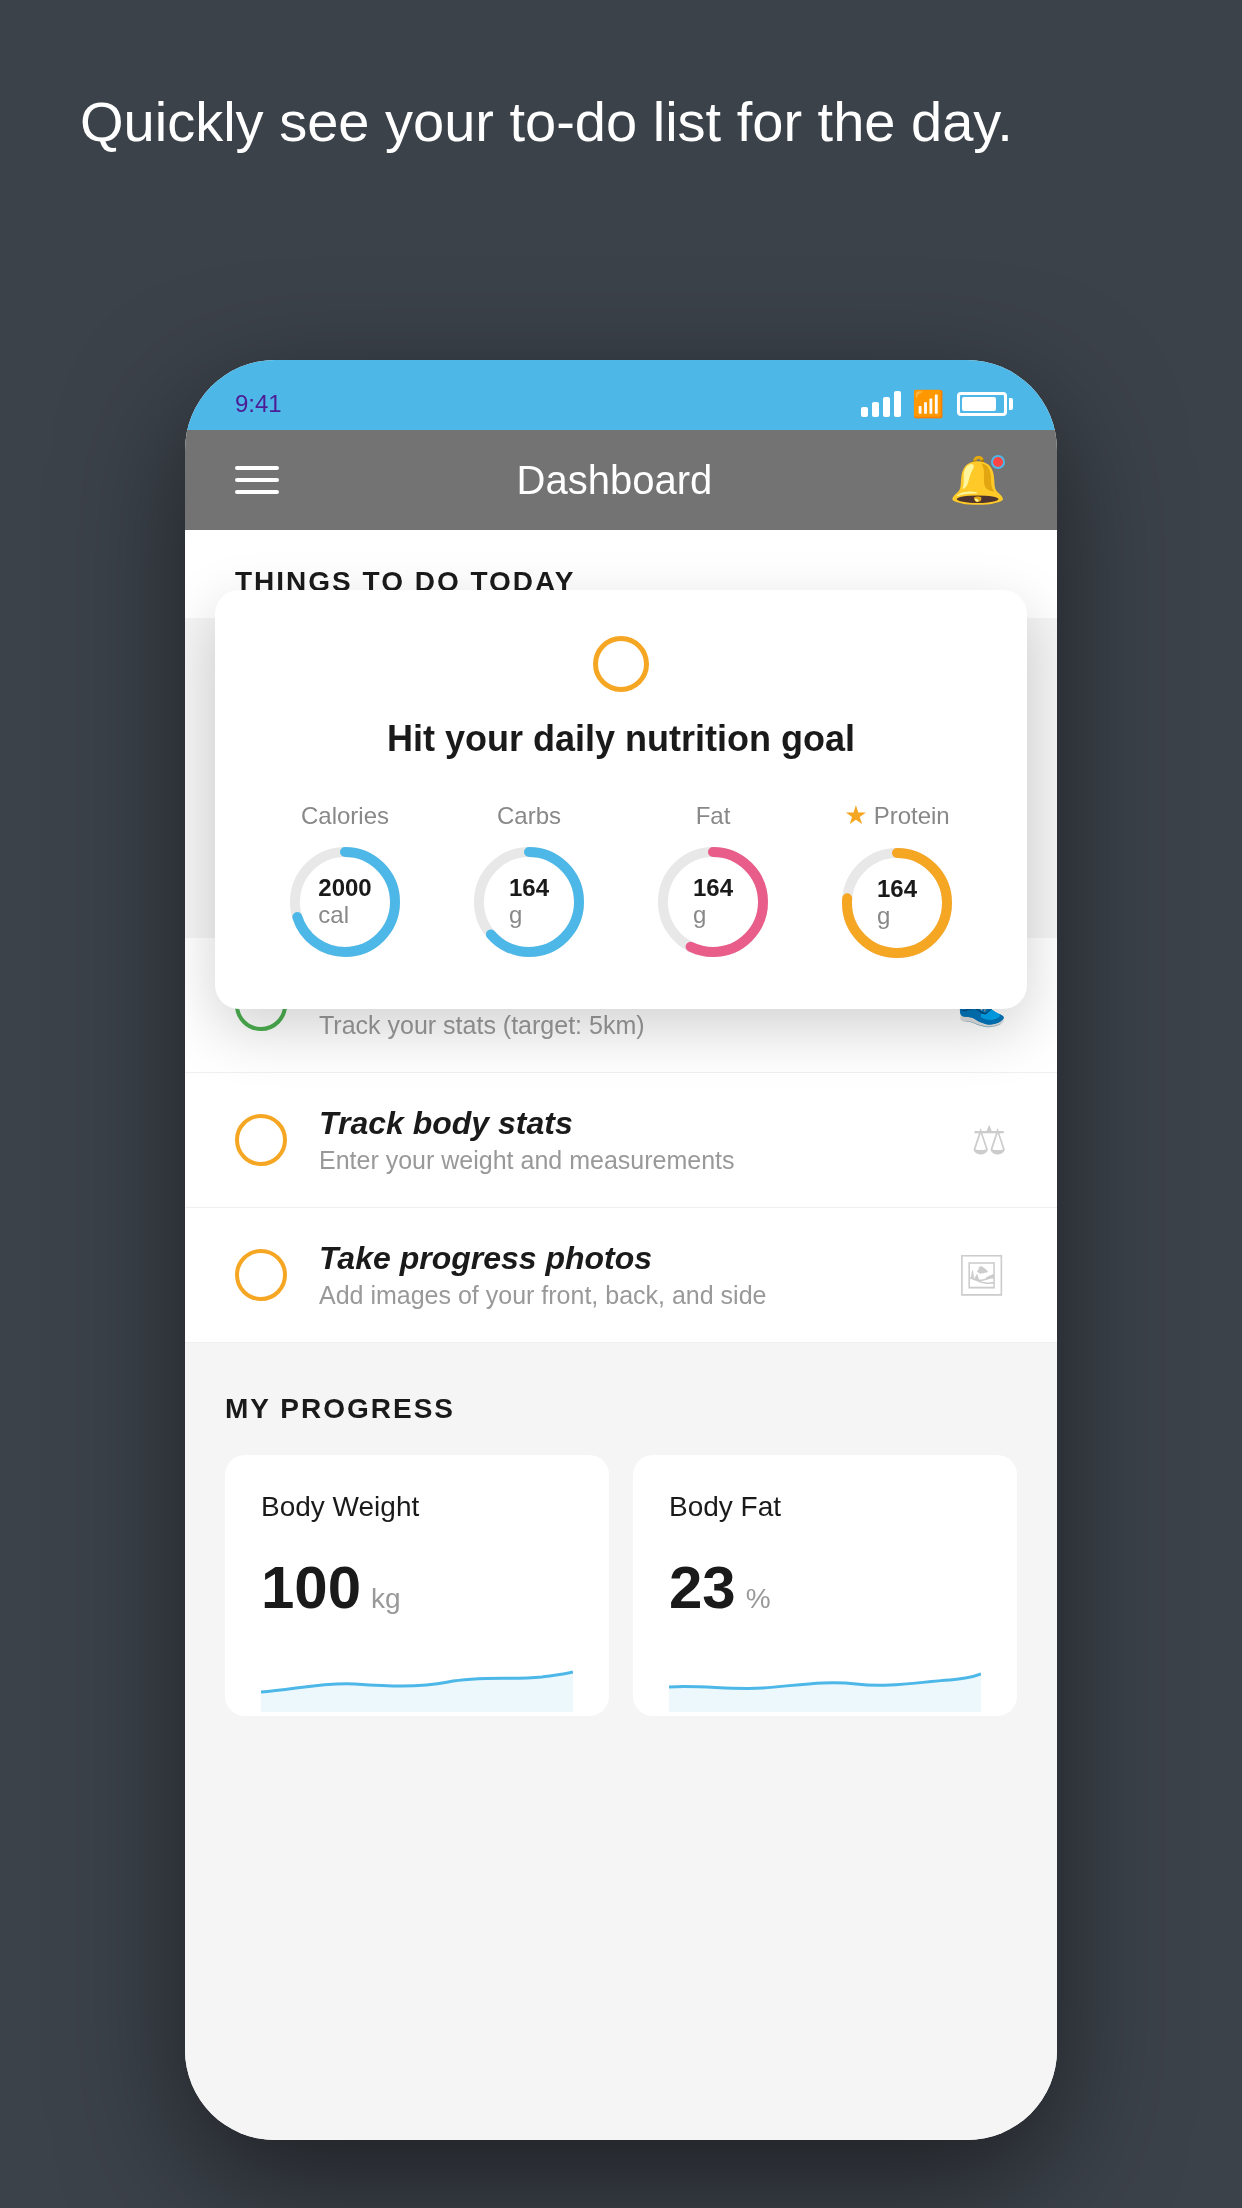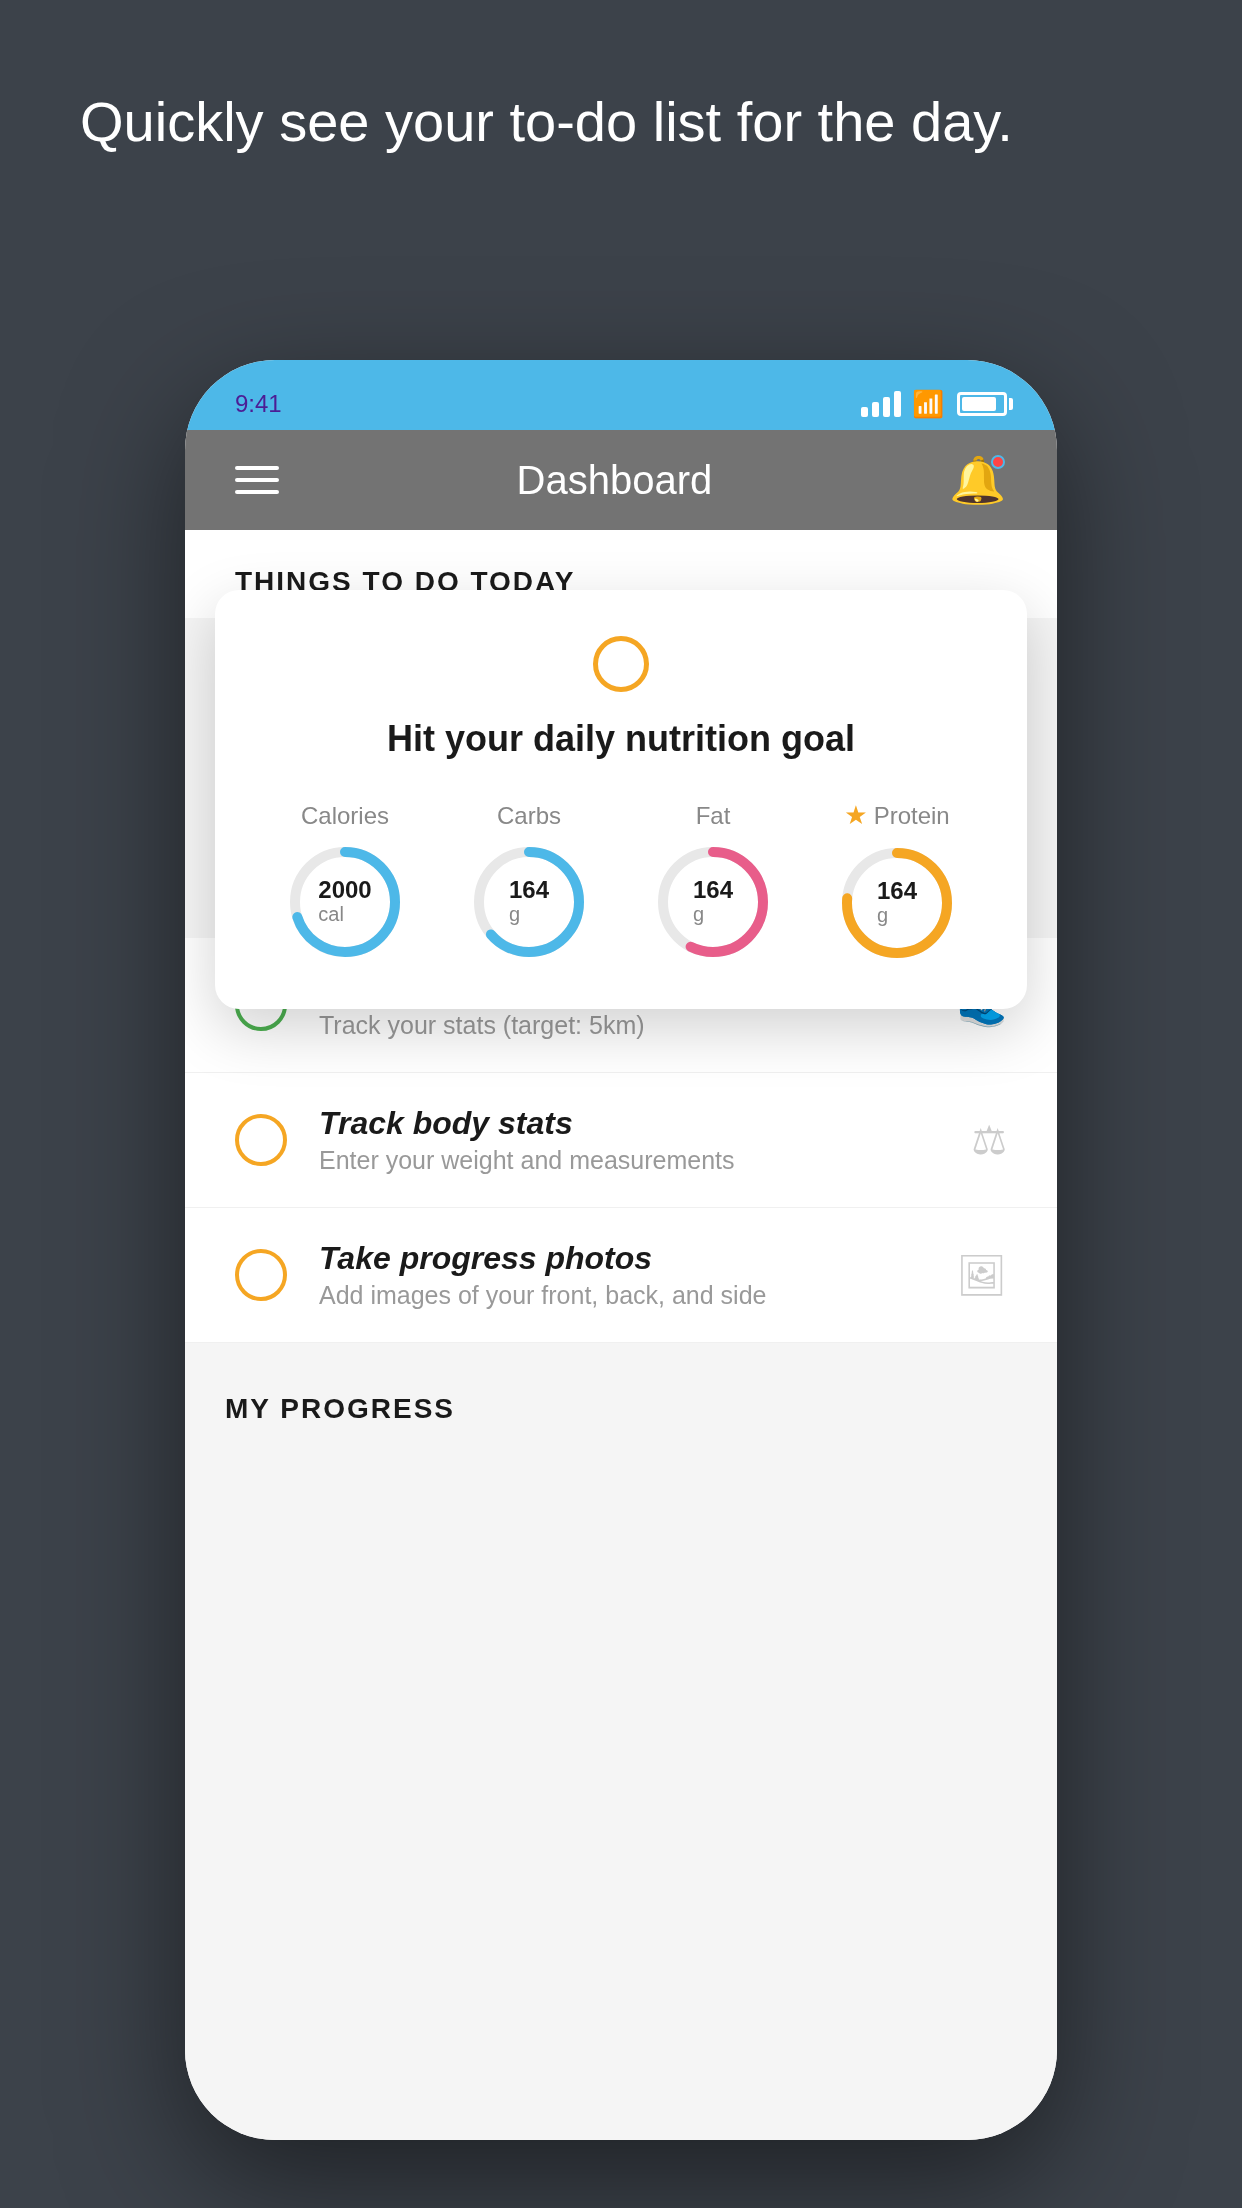--- a/index.html
+++ b/index.html
@@ -299,21 +299,21 @@
     }
 
     .ring-value {
       font-size: 24px;
       font-weight: 700;
       color: #1a1a1a;
       line-height: 1.1;
     }
 
     .ring-unit {
-      font-size: 20px;
+      font-size: 24px;
       color: #888888;
     }
 
     
     .todo-list {
       background: #ffffff;
       margin-top: 320px;
     }
 
     .todo-item {
@@ -556,17 +556,44 @@
             <div class="todo-name">Take progress photos</div>
             <div class="todo-desc">Add images of your front, back, and side</div>
           </div>
           <span class="todo-icon">🖼</span>
         </div>
 
       </div>
 
       <div class="progress-section">
         <div class="progress-title">MY PROGRESS</div>
+        <div class="progress-cards">
+
+          <div class="progress-card">
+            <div class="progress-card-title">Body Weight</div>
+            <div class="progress-value-row">
+              <span class="progress-value">100</span>
+              <span class="progress-unit">kg</span>
+            </div>
+            <svg class="chart-wave" viewBox="0 0 300 60" preserveAspectRatio="none">
+              <path d="M0,40 C30,38 60,30 90,32 C120,34 150,36 180,30 C210,24 240,28 270,25 C285,23 295,22 300,20" stroke="#4db8e8" stroke-width="3" fill="none"></path>
+              <path d="M0,40 C30,38 60,30 90,32 C120,34 150,36 180,30 C210,24 240,28 270,25 C285,23 295,22 300,20 L300,60 L0,60 Z" fill="rgba(77,184,232,0.1)"></path>
+            </svg>
+          </div>
+
+          <div class="progress-card">
+            <div class="progress-card-title">Body Fat</div>
+            <div class="progress-value-row">
+              <span class="progress-value">23</span>
+              <span class="progress-unit">%</span>
+            </div>
+            <svg class="chart-wave" viewBox="0 0 300 60" preserveAspectRatio="none">
+              <path d="M0,35 C30,33 60,38 90,36 C120,34 150,28 180,32 C210,36 240,30 270,28 C285,27 295,24 300,22" stroke="#4db8e8" stroke-width="3" fill="none"></path>
+              <path d="M0,35 C30,33 60,38 90,36 C120,34 150,28 180,32 C210,36 240,30 270,28 C285,27 295,24 300,22 L300,60 L0,60 Z" fill="rgba(77,184,232,0.1)"></path>
+            </svg>
+          </div>
+
+        </div>
       </div>
 
     </div>
   </div>
 </div>
 
 </body></html>

